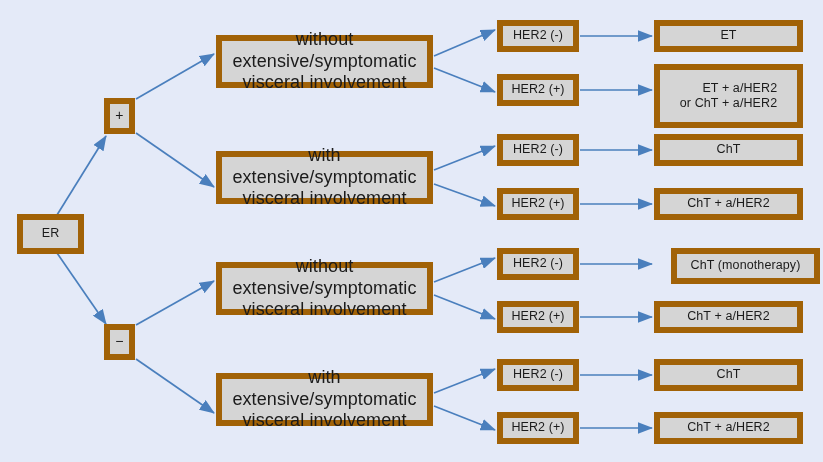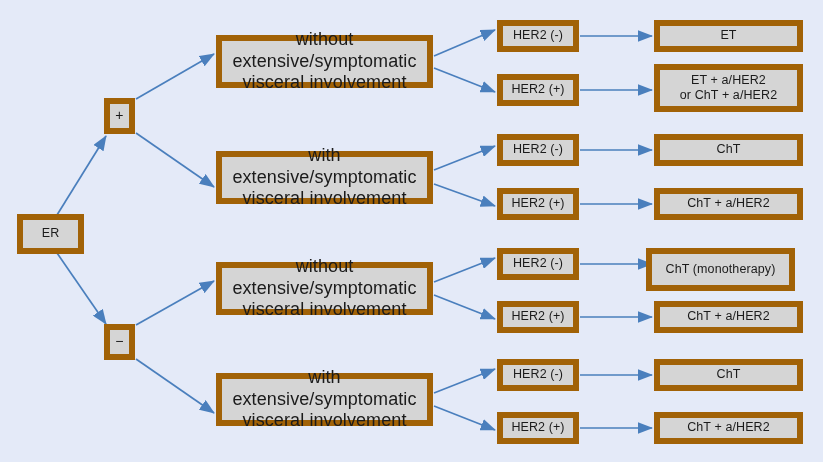--- a/index.html
+++ b/index.html
@@ -148,31 +148,31 @@
   <div class="node node-status" style="left:497px; top:359px; width:82px; height:32px;">
     <span class="label">HER2 (-)</span>
   </div>
   <div class="node node-status" style="left:497px; top:412px; width:82px; height:32px;">
     <span class="label">HER2 (+)</span>
   </div>
 
   <div class="node node-treatment" style="left:654px; top:20px; width:149px; height:32px;">
     <span class="label">ET</span>
   </div>
-  <div class="node node-treatment" style="left:654px; top:64px; width:149px; height:48px;">
+  <div class="node node-treatment" style="left:654px; top:64px; width:149px; height:64px;text-align:right;">
     <span class="label">ET + a/HER2
 or ChT + a/HER2</span>
   </div>
   <div class="node node-treatment" style="left:654px; top:134px; width:149px; height:32px;">
     <span class="label">ChT</span>
   </div>
   <div class="node node-treatment" style="left:654px; top:188px; width:149px; height:32px;">
     <span class="label">ChT + a/HER2</span>
   </div>
-  <div class="node node-treatment" style="left:646px; top:248px; width:149px; height:43px;">
+  <div class="node node-treatment" style="left:671px; top:248px; width:149px; height:36px;">
     <span class="label">ChT (monotherapy)</span>
   </div>
   <div class="node node-treatment" style="left:654px; top:301px; width:149px; height:32px;">
     <span class="label">ChT + a/HER2</span>
   </div>
   <div class="node node-treatment" style="left:654px; top:359px; width:149px; height:32px;">
     <span class="label">ChT</span>
   </div>
   <div class="node node-treatment" style="left:654px; top:412px; width:149px; height:32px;">
     <span class="label">ChT + a/HER2</span>

